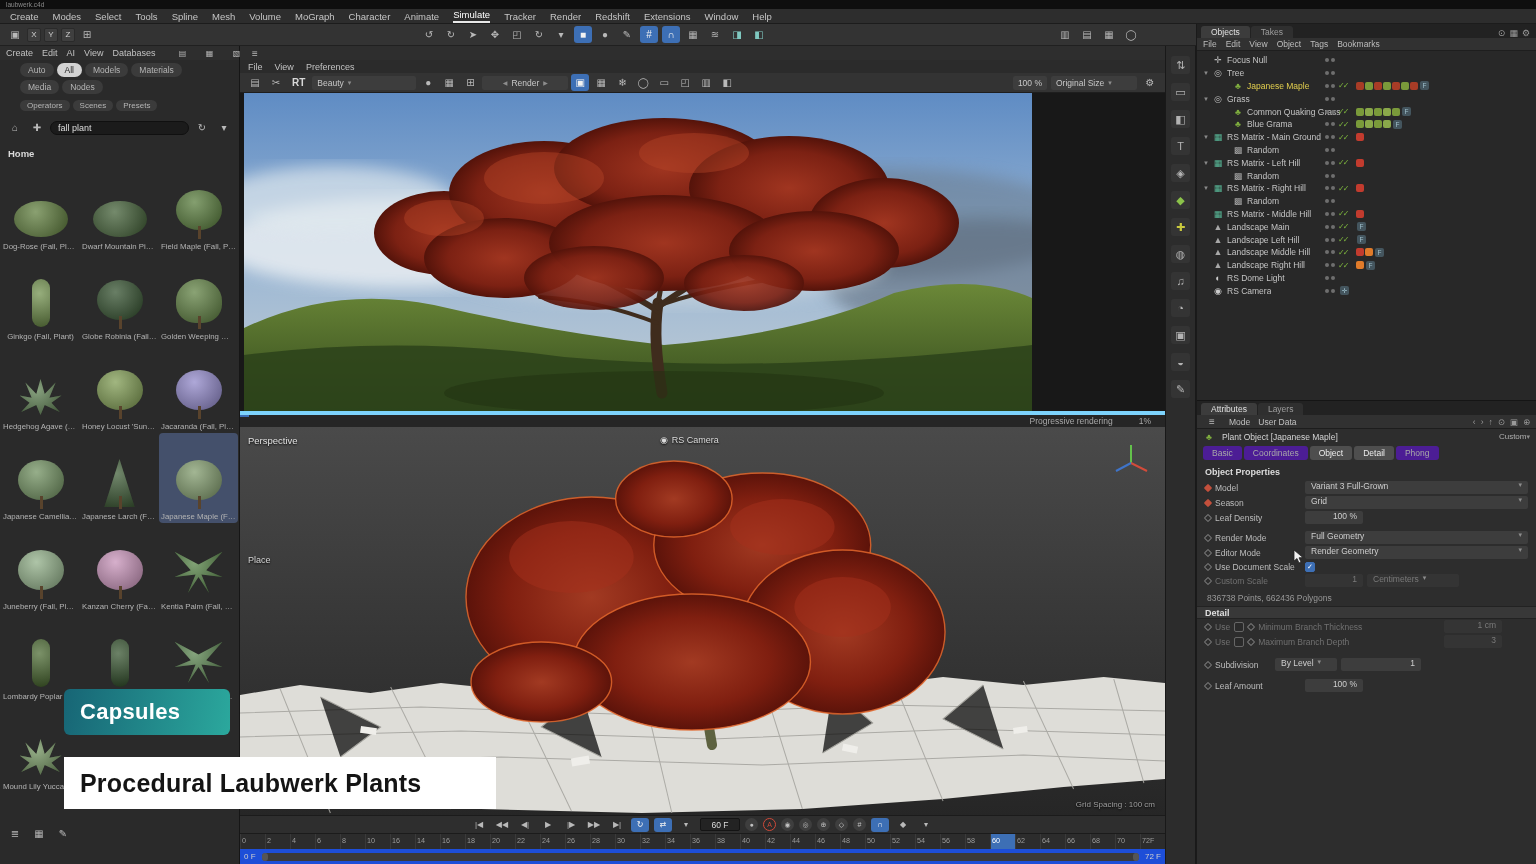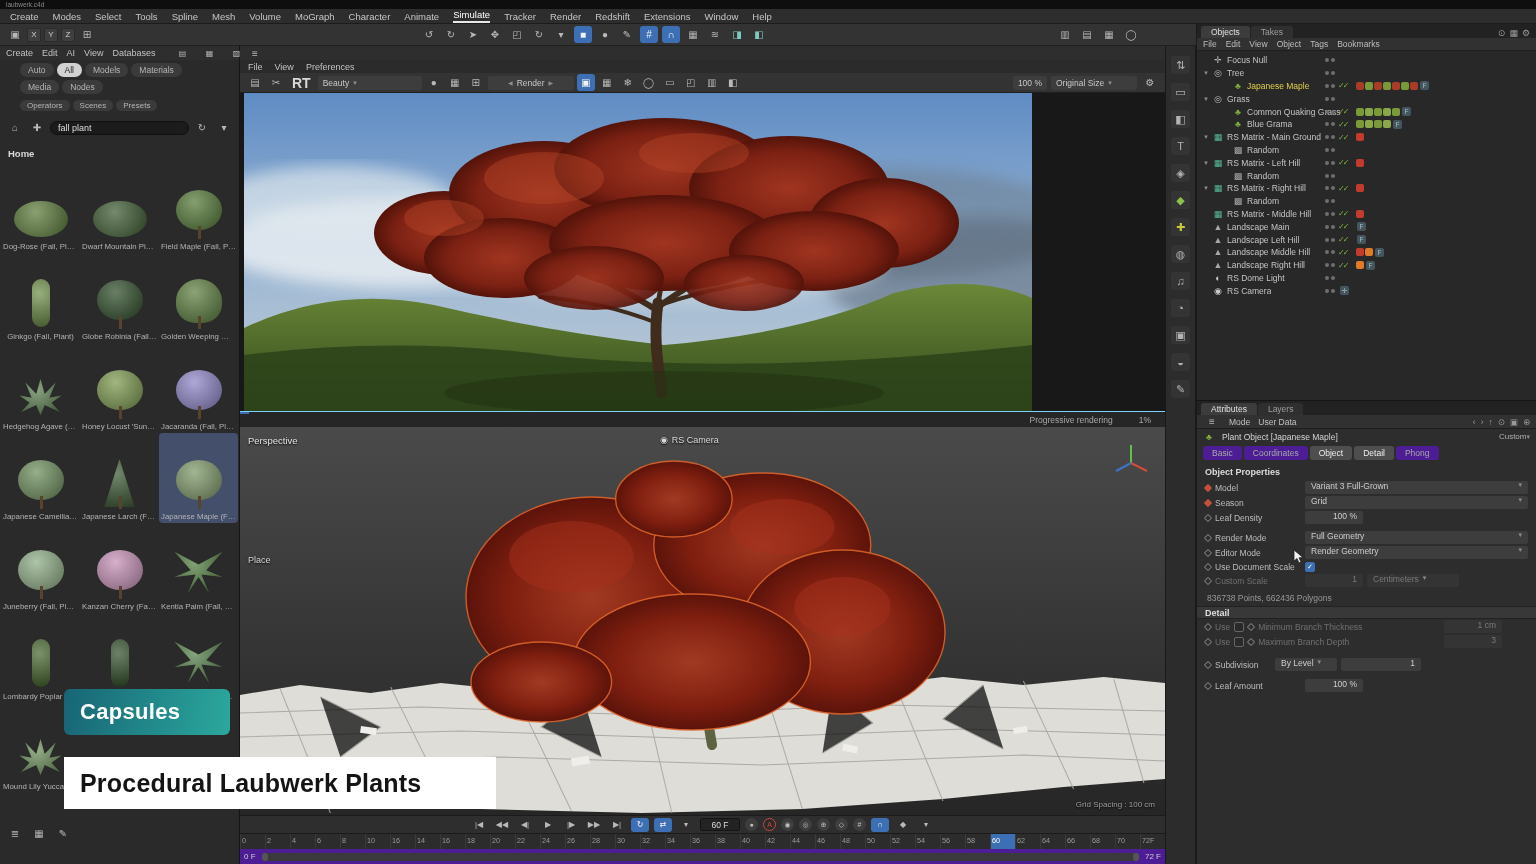--- a/index.html
+++ b/index.html
@@ -49,47 +49,47 @@
 
 .ov-capsules{position:absolute;left:64px;top:689px;width:166px;height:46px;border-radius:6px;background:linear-gradient(100deg,var(--capsules-grad-start,#176575),var(--capsules-grad-end,#2ba89d));display:flex;align-items:center;padding-left:16px;z-index:40}
 .ov-capsules span{color:#fff;font-size:22px;font-weight:bold;letter-spacing:.3px}
 .ov-title{position:absolute;left:64px;top:757px;width:432px;height:52px;background:#fff;display:flex;align-items:center;padding-left:16px;z-index:40}
 .ov-title span{color:#141414;font-size:25px;font-weight:bold;letter-spacing:.2px}
 
 .center{position:absolute;left:240px;top:46px;width:925px;height:818px;background:#242424}
 .c-head1{height:14px;background:#2e2e2e;display:flex;align-items:center;padding-left:6px;color:#b5b5b5}
 .c-menus{height:13px;background:#2b2b2b;display:flex;align-items:center;gap:12px;padding-left:8px;font-size:9px;color:#c2c2c2}
 .c-rtb{height:20px;background:#333;display:flex;align-items:center;gap:3px;padding:0 6px;border-bottom:1px solid #1e1e1e}
-.rt-label{font-size:14px;font-weight:bold;color:#d8d8d8;margin:0 4px}
+.rt-label{font-size:10px;font-weight:bold;color:#d8d8d8;margin:0 4px}
 .field{background:#3d3d3d;border-radius:2px;padding:1px 5px;font-size:8.5px;color:#c9c9c9;display:flex;align-items:center;gap:4px;height:14px}
 .caret::after{content:"▾";color:#8d8d8d;font-size:7px}
 .stepL::before{content:"◀";color:#8d8d8d;font-size:6px}
 .stepR::after{content:"▶";color:#8d8d8d;font-size:6px}
 .render-wrap{position:relative;width:925px;height:318px;background:#181818}
 .render-img{position:absolute;left:4px;top:0;width:788px;height:318px}
-.progress-row{height:16px;background:#262626;border-top:1px solid #7dd3fc;display:flex;align-items:center;justify-content:flex-end;gap:26px;padding-right:14px;font-size:8.5px;color:#a8a8a8;position:relative}
+.progress-row{height:16px;background:#262626;border-top:4px solid #7dd3fc;display:flex;align-items:center;justify-content:flex-end;gap:26px;padding-right:14px;font-size:8.5px;color:#a8a8a8;position:relative}
 .progress-bar{position:absolute;left:0;top:0;width:1%;height:2px;background:var(--accent-blue,#3d6fb5)}
 .viewport{position:relative;width:925px;height:388px;background:#303030;overflow:hidden}
 .vp-label{position:absolute;left:8px;top:8px;font-size:9.5px;color:#e2e2e2;text-shadow:0 1px 2px #000}
 .vp-cam{position:absolute;left:420px;top:8px;font-size:9px;color:#dcdcdc;text-shadow:0 1px 2px #000;display:flex;gap:4px;align-items:center}
 .vp-place{position:absolute;left:8px;top:128px;font-size:9px;color:#d5d5d5;text-shadow:0 1px 2px #000}
 .vp-grid{position:absolute;right:10px;bottom:6px;font-size:8px;color:#9f9f9f;text-shadow:0 1px 2px #000}
 .gizmo{position:absolute;right:14px;top:14px}
 
 .tl-controls{height:18px;background:#2e2e2e;border-top:1px solid #1b1b1b;display:flex;align-items:center;justify-content:center;gap:5px}
 .tl-controls .ibtn{height:14px;font-size:8px}
 .cur-frame{width:40px;height:13px;background:#232323;border:1px solid #141414;border-radius:2px;color:#ddd;font-size:8.5px;display:flex;align-items:center;justify-content:center}
 .circle-btn{width:13px;height:13px;border-radius:50%;background:#3e3e3e;color:#c0c0c0;font-size:7px;display:flex;align-items:center;justify-content:center}
 .circle-btn.red{border:1px solid #cf4a3a;color:#cf4a3a;background:#2b2b2b}
 .ruler{height:16px;background:#2c2c2c;border-top:1px solid #1b1b1b;display:flex}
 .tick{flex:1;border-left:1px solid #3a3a3a;position:relative}
 .tlabel{font-size:7.2px;color:#9b9b9b;padding-left:1px;line-height:10px;white-space:nowrap}
 .tick.current{background:var(--accent-blue,#3d6fb5)}
 .tick.current .tlabel{color:#fff}
-.rangebar{height:15px;background:#4c1d95;display:flex;align-items:center;gap:6px;padding:0 4px}
+.rangebar{height:15px;background:#1d4ed8;display:flex;align-items:center;gap:6px;padding:0 4px}
 .rangebar .rlab{font-size:8px;color:#cfcfcf}
 .rtrack{flex:1;height:8px;background:#3a3a3a;border-radius:4px;position:relative}
 .rtrack::before,.rtrack::after{content:"";position:absolute;top:0;width:6px;height:8px;background:#555;border-radius:4px}
 .rtrack::before{left:0}.rtrack::after{right:0}
 
 .right-strip{position:absolute;left:1165px;top:46px;width:31px;height:818px;background:#2c2c2c;border-left:1px solid #191919;border-right:1px solid #191919;display:flex;flex-direction:column;align-items:center;gap:9px;padding-top:10px}
 .rs-icon{width:19px;height:18px;display:flex;align-items:center;justify-content:center;color:#b3b3b3;font-size:11px;background:#343434;border-radius:3px}
 .rs-icon.green{color:#8bc24a}
 .rs-icon.yellow{color:#c9c93e}
 

